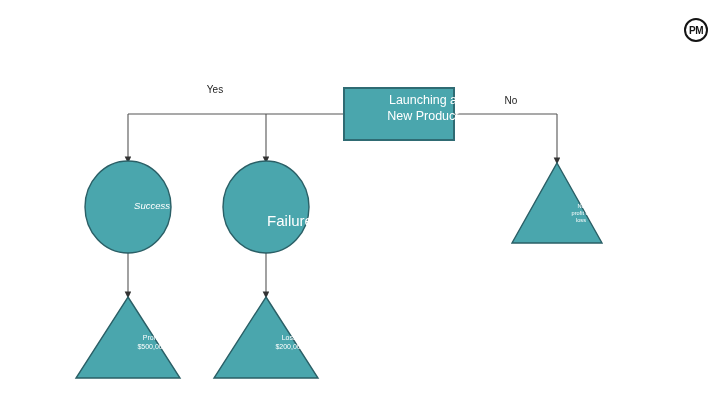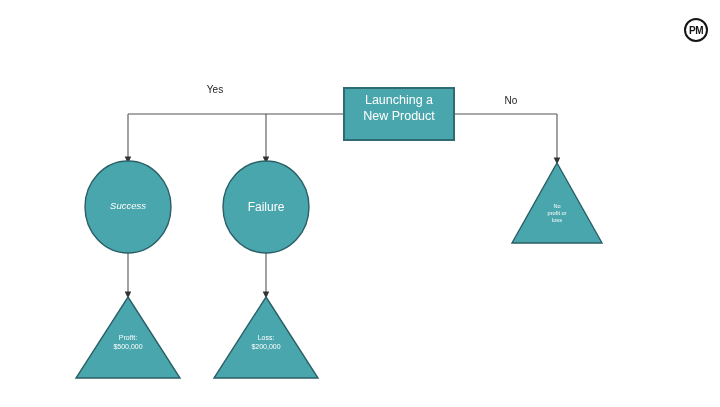--- a/index.html
+++ b/index.html
@@ -81,40 +81,41 @@
   }
 
   
   .node-label {
     position: absolute;
     color: #ffffff;
     text-align: center;
     line-height: 1.25;
     pointer-events: none;
     white-space: pre-line;
+    padding-left: 24px;
   }
 
   #root-label {
     left: 344px;
     top: 93px;
     width: 110px;
     font-size: 12.5px;
   }
   #circle-success-label {
     left: 88px;
     top: 200px;
     width: 80px;
     font-size: 9.5px;
     font-style: italic;
   }
   #circle-failure-label {
     left: 226px;
-    top: 200px;
-    width: 80px;
-    font-size: 12px;
+    top: 212px;
+    width: 80px;
+    font-size: 15px;
   }
   #tri-profit-label {
     left: 88px;
     top: 334px;
     width: 80px;
     font-size: 7px;
   }
   #tri-loss-label {
     left: 226px;
     top: 334px;

